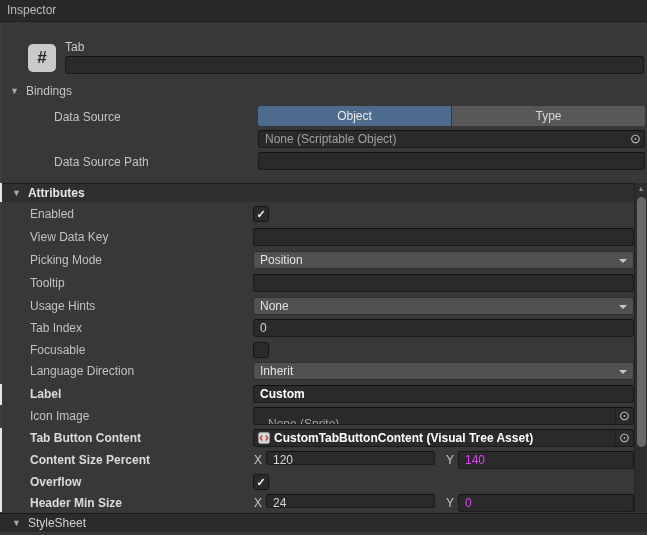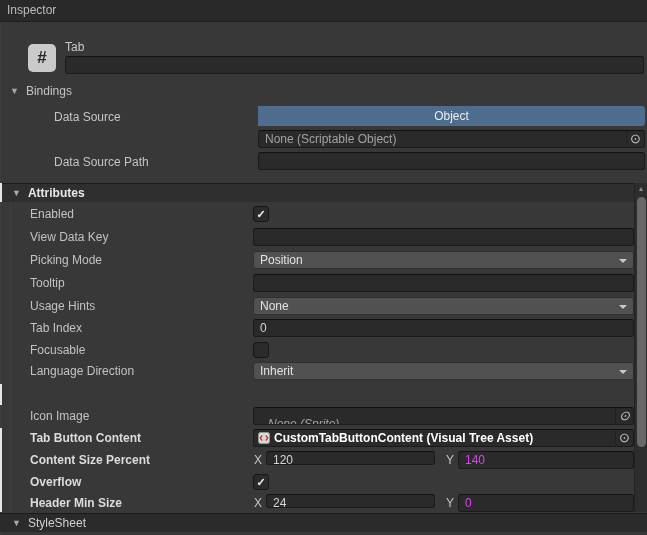--- a/index.html
+++ b/index.html
@@ -96,20 +96,23 @@
 
   <div class="bindings-header">
     <span class="fold-tri">▼</span><span>Bindings</span>
   </div>
 
   <div class="b-label" style="top:110px;">Data Source</div>
   <div class="tabgroup">
     <div class="tabbtn selected">
       <span>Object</span>
     </div>
+    <div class="tabbtn">
+      <span>Type</span>
+    </div>
   </div>
   <div class="field objfield" style="position:absolute; left:258px; top:130px; right:2px; height:18px;">
     <span class="objtext none-text">None (Scriptable Object)</span>
     <span class="picker">⊙</span>
   </div>
 
   <div class="b-label" style="top:155px;">Data Source Path</div>
   <div class="field" style="position:absolute; left:258px; top:152px; right:2px; height:18px;">
     <span></span>
   </div>
@@ -162,24 +165,28 @@
   </div>
 
   <div class="arow" style="top:362px;">
     <span class="alabel">Language Direction</span>
     <div class="dropdown">
       <span>Inherit</span>
       <span class="dd-arrow"></span>
     </div>
   </div>
 
+  <div class="arow mod" style="top:385px;">
+    <span class="alabel">Label</span>
+    <div class="field afield boldval"><span>Custom</span></div>
+  </div>
 
   <div class="arow" style="top:407px;">
     <span class="alabel">Icon Image</span>
-    <div class="field afield objfield" style="padding:8px;font-style:italic;">
+    <div class="field afield objfield" style="padding:8px;">
       <span class="objtext none-text">None (Sprite)</span>
       <span class="picker">⊙</span>
     </div>
   </div>
 
   <div class="arow mod" style="top:429px;">
     <span class="alabel">Tab Button Content</span>
     <div class="field afield assetfield">
       <svg class="asset-icon" width="12" height="12" viewBox="0 0 12 12">
         <rect x="0.5" y="0.5" width="11" height="11" rx="2" fill="#D8D8D8" stroke="#9A9A9A"></rect>

